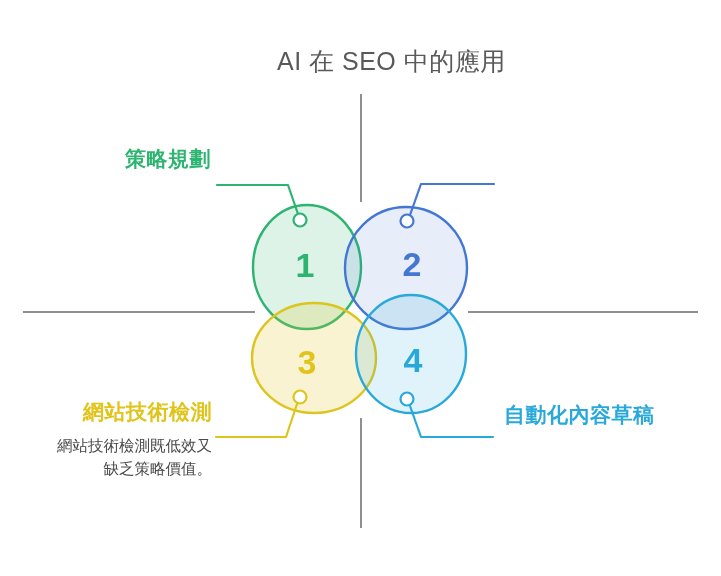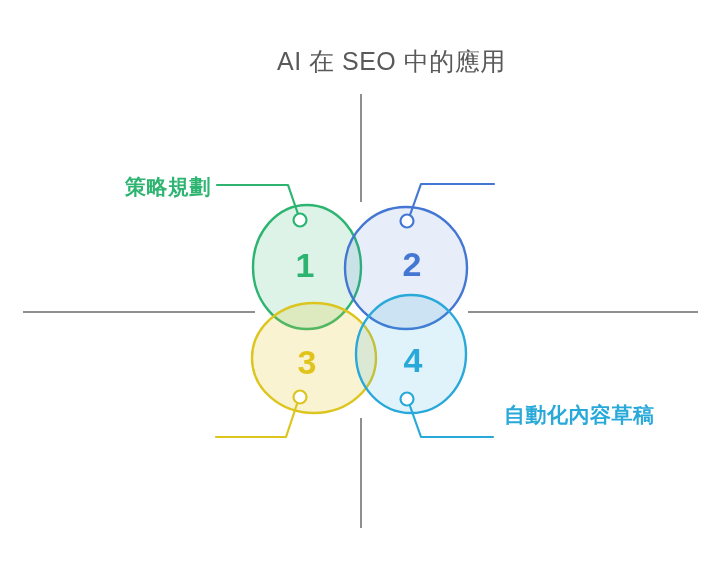--- a/index.html
+++ b/index.html
@@ -23,21 +23,21 @@
     font-weight: 400;
     color: #595959;
     letter-spacing: 0.5px;
     white-space: nowrap;
   }
   .diagram-svg {
     position: absolute;
     inset: 0;
   }
   .label-group { position: absolute; }
-  .label-group.tl { top: 145px; right: 510px; text-align: right; margin-top: 28px; }
+  .label-group.tl { top: 145px; right: 510px; text-align: right; }
   .label-group.tr { top: 148px; left: 504px; text-align: left; }
   .label-group.bl { top: 398px; right: 509px; text-align: right; }
   .label-group.br { top: 401px; left: 504px; text-align: center; }
   .q-title {
     font-size: 21px;
     font-weight: 700;
     margin-bottom: 8px;
     white-space: nowrap;
     letter-spacing: 0.5px;
   }
@@ -92,18 +92,23 @@
     <text class="circle-number" x="413" y="372" text-anchor="middle" fill="#29a9da">4</text>
   </svg>
 
   <div class="label-group tl">
     <div class="q-title green">策略規劃</div>
   </div>
 
   <div class="label-group tr">
   </div>
 
+  <div class="label-group bl">
+    <div class="q-title yellow">網站技術檢測</div>
+    <div class="q-desc">網站技術檢測既低效又
+缺乏策略價值。</div>
+  </div>
 
   <div class="label-group br">
     <div class="q-title cyan">自動化內容草稿</div>
   </div>
 
 </div>
 
 </body></html>

